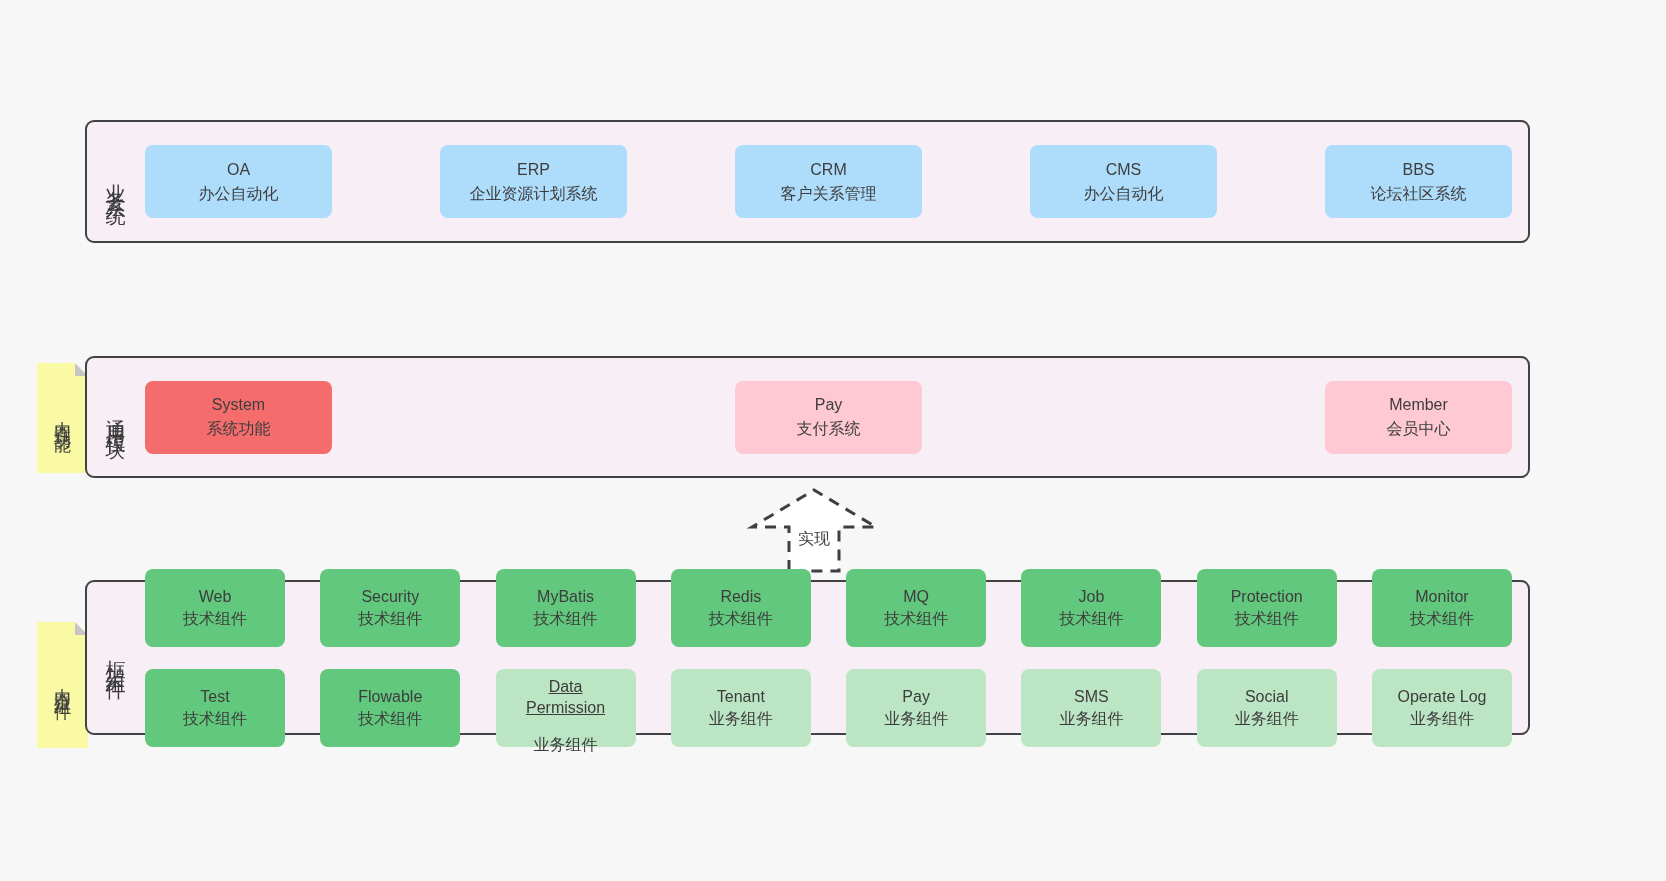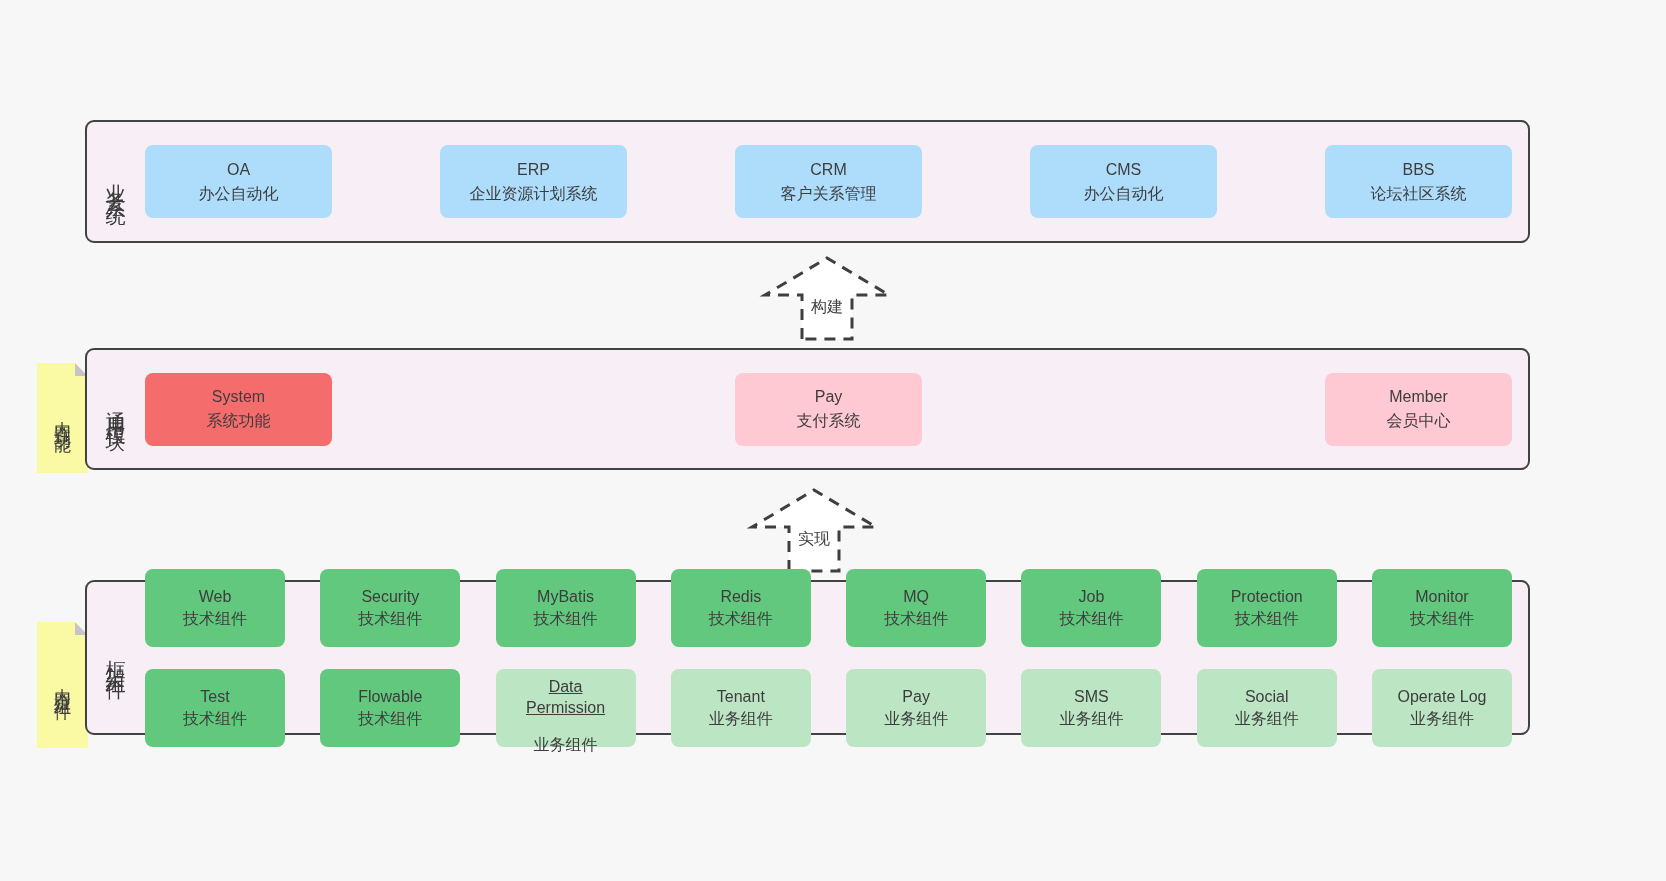--- a/index.html
+++ b/index.html
@@ -8,21 +8,21 @@
     background:#f7f7f7; overflow:hidden;
     font-family:"Liberation Sans", sans-serif; color:#3d3d3d;
   }
   
   .layer {
     position:absolute; left:85px; width:1445px;
     background:#f8eef6; border:2px solid #424242; border-radius:9px;
     box-sizing:border-box; display:flex; z-index:2;
   }
   #layer-business   { top:120px; height:123px; }
-  #layer-modules    { top:348px; height:122px; }
+  #layer-modules    { top:356px; height:122px; }
   #layer-components { top:580px; height:155px; }
 
   .label-col { flex:0 0 58px; display:flex; align-items:center; justify-content:center; }
   .v-label {
     writing-mode:vertical-lr; text-orientation:upright;
     font-size:20px; letter-spacing:7px; color:#3a3a3a; line-height:1;
   }
 
   .boxes-col {
     flex:1; display:flex; flex-direction:column; justify-content:center;
@@ -99,26 +99,20 @@
           <div class="box-sub">办公自动化</div>
         </div>
         <div class="box wide blue">
           <div class="box-title">BBS</div>
           <div class="box-sub">论坛社区系统</div>
         </div>
       </div>
     </div>
   </div>
 
-  <div class="arrow" id="arrow-build">
-    <svg width="140" height="88" viewBox="0 0 140 88">
-      <path d="M45 84 L45 40 L8 40 L70 3 L132 40 L95 40 L95 84 Z"></path>
-      <text x="70" y="57">构建</text>
-    </svg>
-  </div>
 
   <div class="sticky" id="sticky-modules">
     <div class="v-label">内置功能</div>
   </div>
 
   <div class="layer" id="layer-modules">
     <div class="label-col">
       <div class="v-label">通用模块</div>
     </div>
     <div class="boxes-col">

